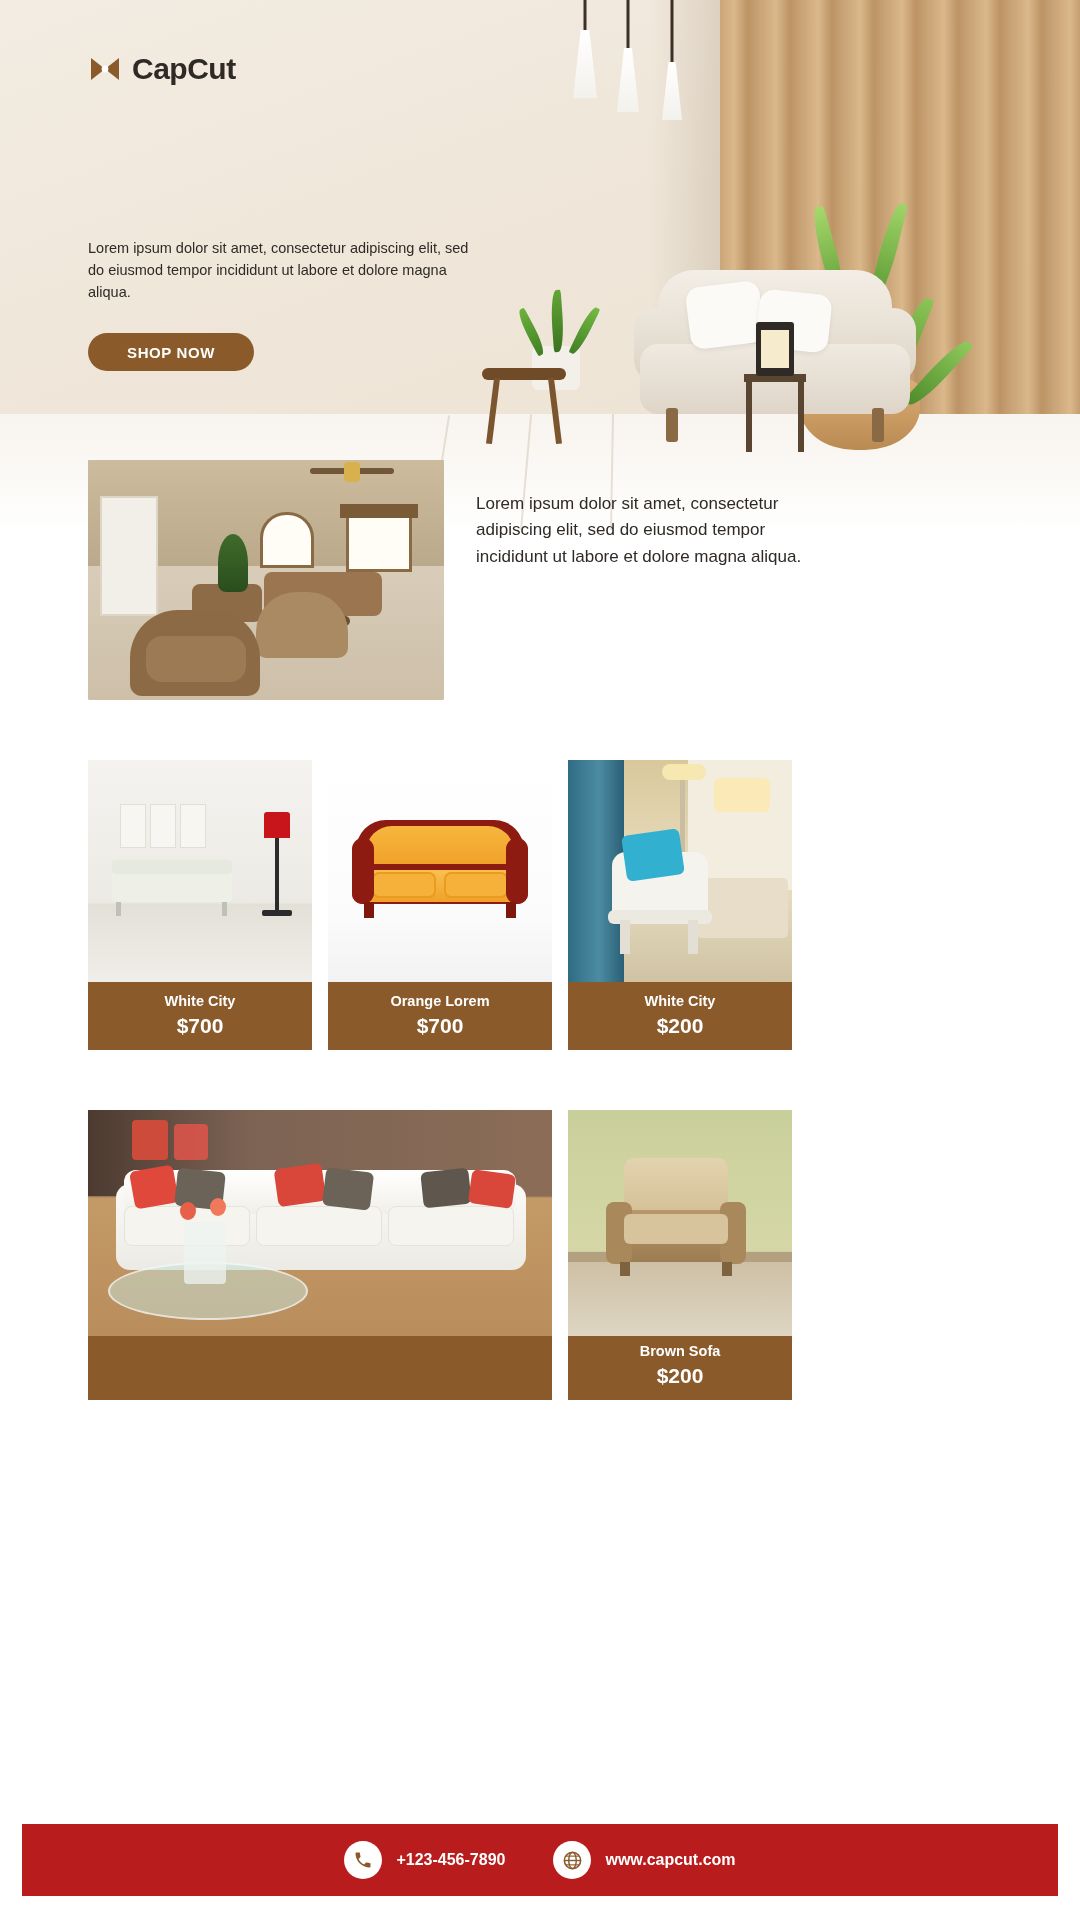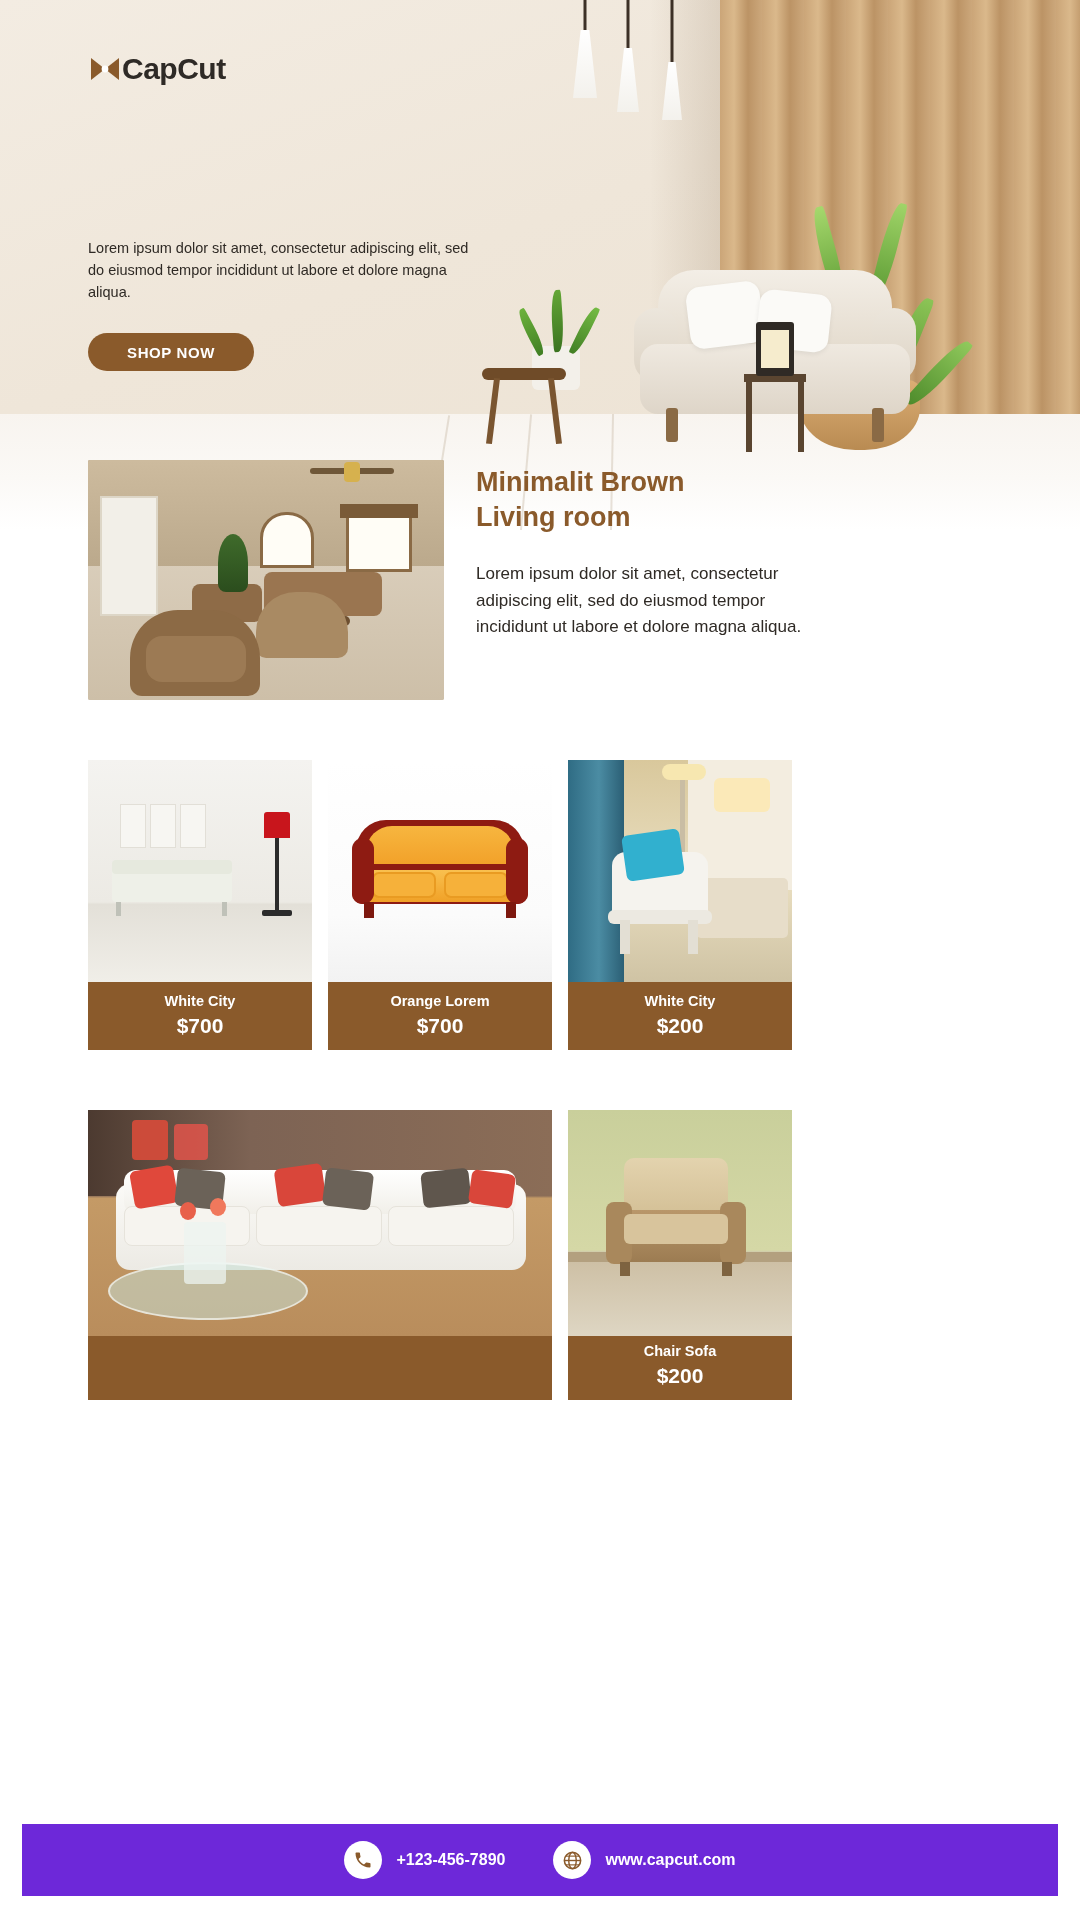--- a/index.html
+++ b/index.html
@@ -116,21 +116,21 @@
     position: absolute; bottom: 0; width: 12px; height: 34px;
     background: #8a6a45; border-radius: 3px;
   }
   
   .sidetable { position: absolute; }
   .sidetable .top { position: absolute; border-radius: 4px; }
 
   .logo-wrap {
     position: absolute;
     left: 88px; top: 52px;
-    display: flex; align-items: center; gap: 0;
+    display: flex; align-items: center; gap: 10px;
   }
   .logo-mark { width: 34px; height: 28px; }
   .logo-text {
     font-size: 30px; font-weight: bold; color: #2e2a26; letter-spacing: -.5px;
   }
   .hero-title {
     position: absolute;
     left: 86px; top: 104px;
     font-size: 54px; line-height: 1.18;
     font-weight: bold; color: #8a5a2b;
@@ -183,21 +183,21 @@
     text-align: center; color: #ffffff;
   }
   .card .label .name { font-size: 14.5px; font-weight: bold; }
   .card .label .price { font-size: 21px; font-weight: bold; margin-top: 5px; }
 
   
   .footer {
     position: absolute;
     left: 22px; bottom: 24px;
     width: 1036px; height: 72px;
-    background: #6d28d9;
+    background: #b91c1c;
     display: flex; align-items: center; justify-content: center; gap: 48px;
   }
   .f-item { display: flex; align-items: center; gap: 14px; }
   .f-ic {
     width: 38px; height: 38px; border-radius: 50%;
     background: #ffffff;
     display: flex; align-items: center; justify-content: center;
   }
   .f-txt { color: #ffffff; font-size: 16px; font-weight: bold; }
 
@@ -312,24 +312,20 @@
 
       <div style="position:absolute;left:196px;top:156px;width:66px;height:10px;background:#6d4f30;border-radius:5px;"></div>
 
       <div style="position:absolute;left:168px;top:132px;width:92px;height:66px;background:#a98a63;border-radius:40px 40px 10px 10px;"></div>
       <div style="position:absolute;left:42px;top:150px;width:130px;height:86px;background:#8c6a45;border-radius:48px 48px 12px 12px;"></div>
       <div style="position:absolute;left:58px;top:176px;width:100px;height:46px;background:#9c7a54;border-radius:16px;"></div>
 
       <div style="position:absolute;left:130px;top:74px;width:30px;height:58px;background:linear-gradient(180deg,#3f6b2b,#2b4d1d);border-radius:50% 50% 8px 8px;"></div>
     </div>
     <div class="feature-txt">
-      <h2 class="feature-title">
-        <span>Minimalit Brown</span><br>
-        <span>Living room</span>
-      </h2>
       <p class="feature-body">Lorem ipsum dolor sit amet, consectetur adipiscing elit, sed do eiusmod tempor incididunt ut labore et dolore magna aliqua.</p>
     </div>
   </section>
 
   <div class="grid-row" style="top:760px;height:300px;">
 
     <div class="card" style="left:88px;top:0;width:224px;height:290px;">
       <div class="photo" style="height:222px;background:linear-gradient(180deg,#f4f3f0 0%,#eceae4 64%,#e3e0d8 65%,#f0eee8 100%);">
         <div style="position:absolute;left:32px;top:44px;width:26px;height:44px;background:#f7f6f2;border:1px solid #e2dfd7;"></div>
         <div style="position:absolute;left:62px;top:44px;width:26px;height:44px;background:#f7f6f2;border:1px solid #e2dfd7;"></div>
@@ -419,21 +415,21 @@
         <div style="position:absolute;left:0;bottom:74px;width:100%;height:10px;background:#b3a07f;"></div>
         <div style="position:absolute;left:56px;top:48px;width:104px;height:60px;background:linear-gradient(180deg,#e3d3ae,#d3bf95);border-radius:10px 10px 0 0;"></div>
         <div style="position:absolute;left:48px;top:100px;width:120px;height:52px;background:linear-gradient(180deg,#b9976a,#9c7c52);border-radius:8px;"></div>
         <div style="position:absolute;left:38px;top:92px;width:26px;height:62px;background:#a9885c;border-radius:8px;"></div>
         <div style="position:absolute;left:152px;top:92px;width:26px;height:62px;background:#a9885c;border-radius:8px;"></div>
         <div style="position:absolute;left:56px;top:104px;width:104px;height:30px;background:#d8c49c;border-radius:6px;"></div>
         <div style="position:absolute;left:52px;top:152px;width:10px;height:14px;background:#7e6340;"></div>
         <div style="position:absolute;left:154px;top:152px;width:10px;height:14px;background:#7e6340;"></div>
       </div>
       <div class="label">
-        <div class="name">Chair Sofa</div>
+        <div class="name">Brown Sofa</div>
         <div class="price">$200</div>
       </div>
     </div>
   </div>
 
   <footer class="footer">
     <div class="f-item">
       <span class="f-ic">
         <svg width="20" height="20" viewBox="0 0 24 24">
           <path fill="#8a5a2b" d="M6.6 10.8c1.5 2.9 3.7 5.1 6.6 6.6l2.2-2.2c.3-.3.7-.4 1-.2 1.2.4 2.4.6 3.6.6.6 0 1 .4 1 1V20c0 .6-.4 1-1 1C10.6 21 3 13.4 3 4c0-.6.4-1 1-1h3.4c.6 0 1 .4 1 1 0 1.3.2 2.5.6 3.6.1.3 0 .7-.2 1l-2.2 2.2z"></path>

